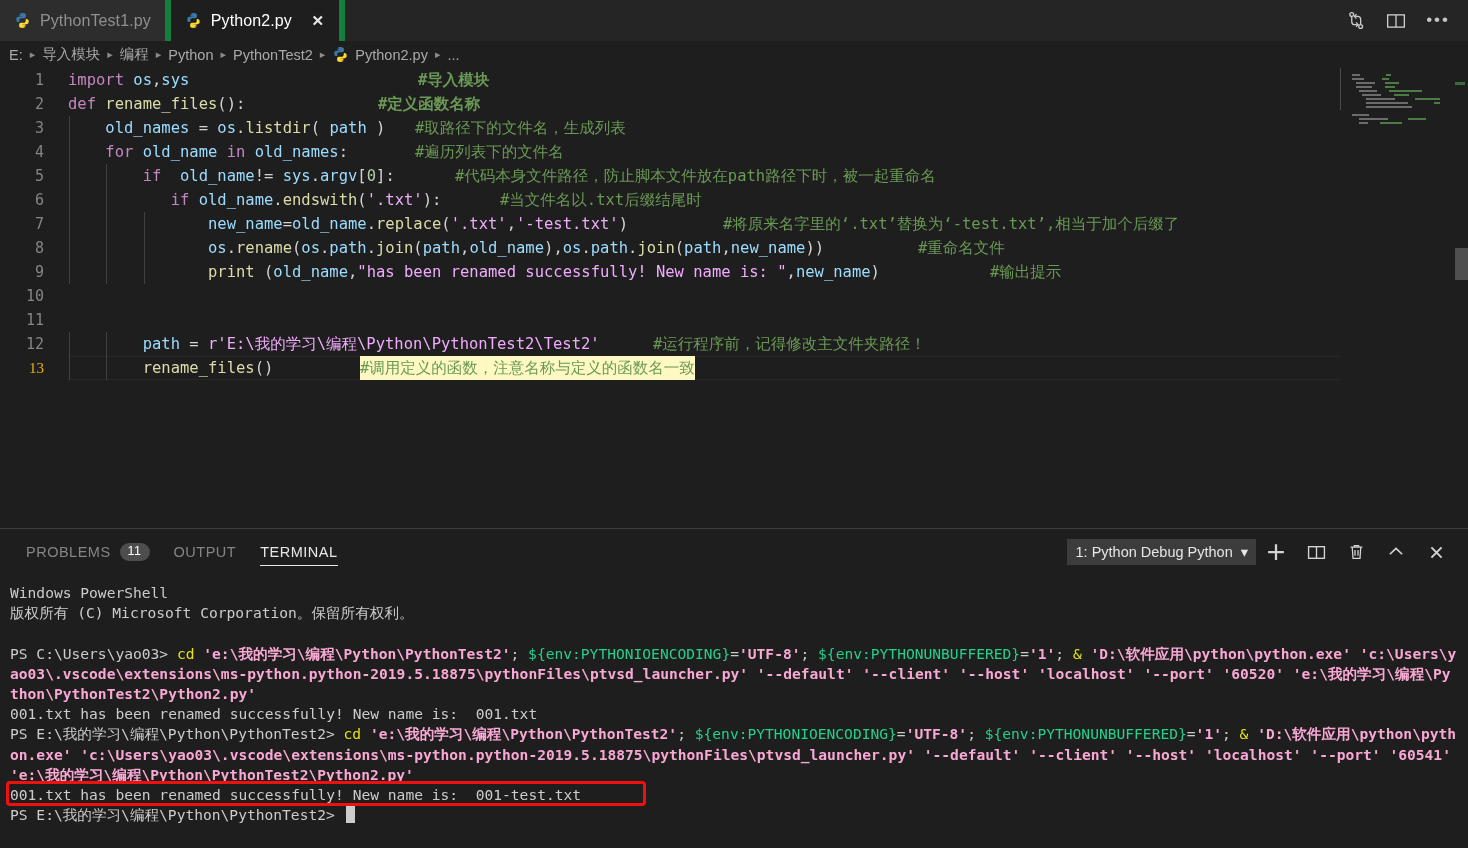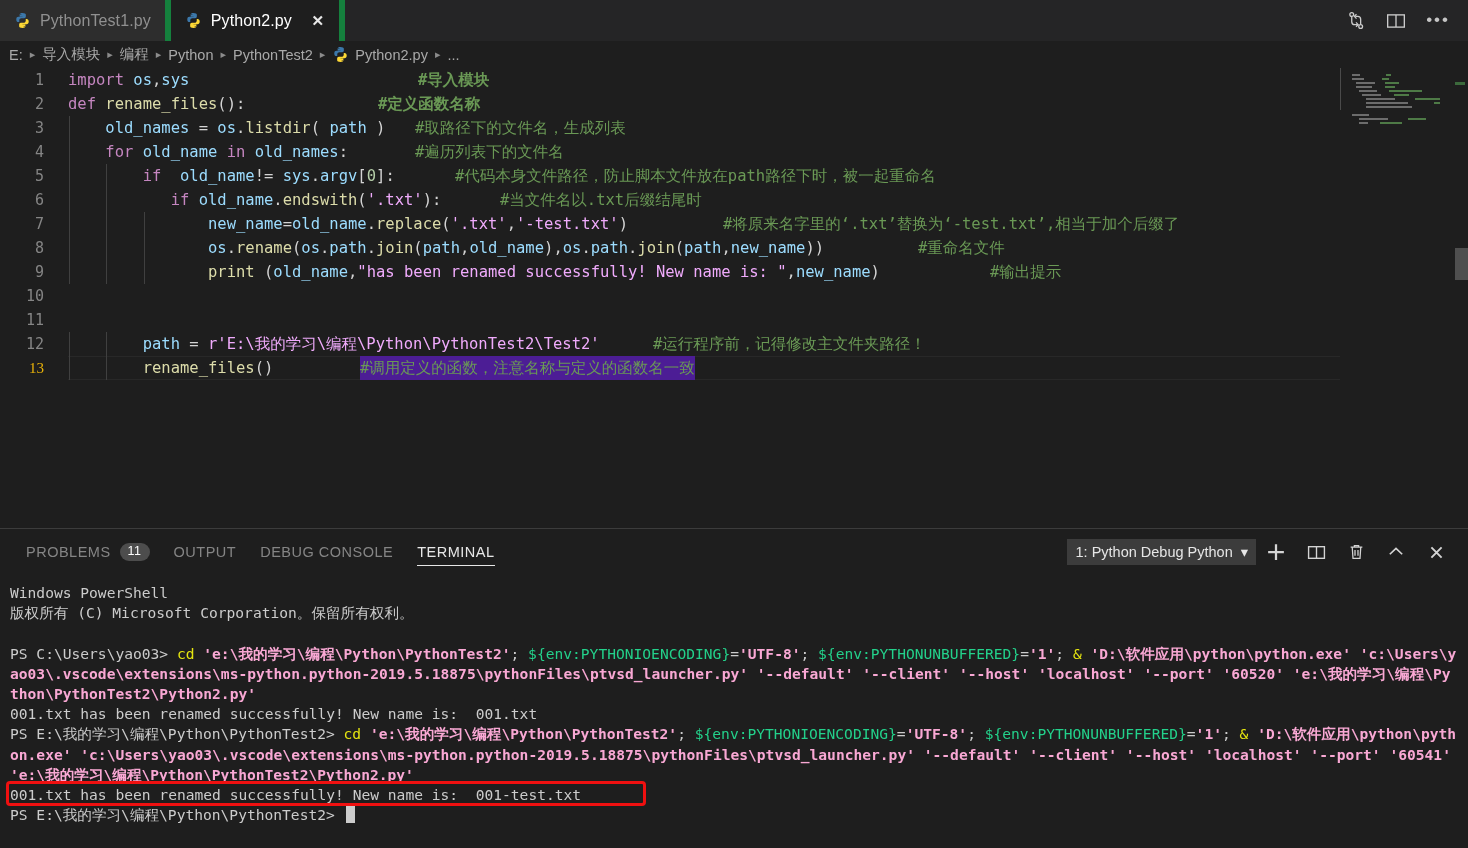--- a/index.html
+++ b/index.html
@@ -77,21 +77,21 @@
     position: absolute; top: 0; width: 1px; height: 24px; background: #404040;
   }
   
   .t-kw   { color: #c586c0; }   
   .t-id   { color: #9cdcfe; }   
   .t-fn   { color: #dcdcaa; }   
   .t-str  { color: #f0abfc; }   
   .t-num  { color: #b5cea8; }
   .t-com  { color: #6a9955; }
   .t-op   { color: #d4d4d4; }
-  .selg   { background: #4c1d95; }
+  .selg   { background: #fef9c3; }
 
   
   #minimap {
     position: absolute; right: 14px; top: 0; width: 114px; height: 460px;
     background: #1e1e1e; overflow: hidden;
   }
   .mm-row { position: absolute; height: 2px; }
   #mm-slider {
     position: absolute; right: 14px; top: 0; width: 114px; height: 42px;
     border-left: 1px solid #4a4a4a; background: transparent;
@@ -293,23 +293,20 @@
 <div id="panel">
   <div id="panel-header">
     <div id="panel-tabs">
       <div class="ptab">
         <span>PROBLEMS</span>
         <span class="pbadge">11</span>
       </div>
       <div class="ptab">
         <span>OUTPUT</span>
       </div>
-      <div class="ptab">
-        <span>DEBUG CONSOLE</span>
-      </div>
       <div class="ptab active">
         <span>TERMINAL</span>
       </div>
     </div>
 
     <div id="panel-actions">
       <div id="term-select">
         <span>1: Python Debug Python</span>
         <span>▾</span>
       </div>

